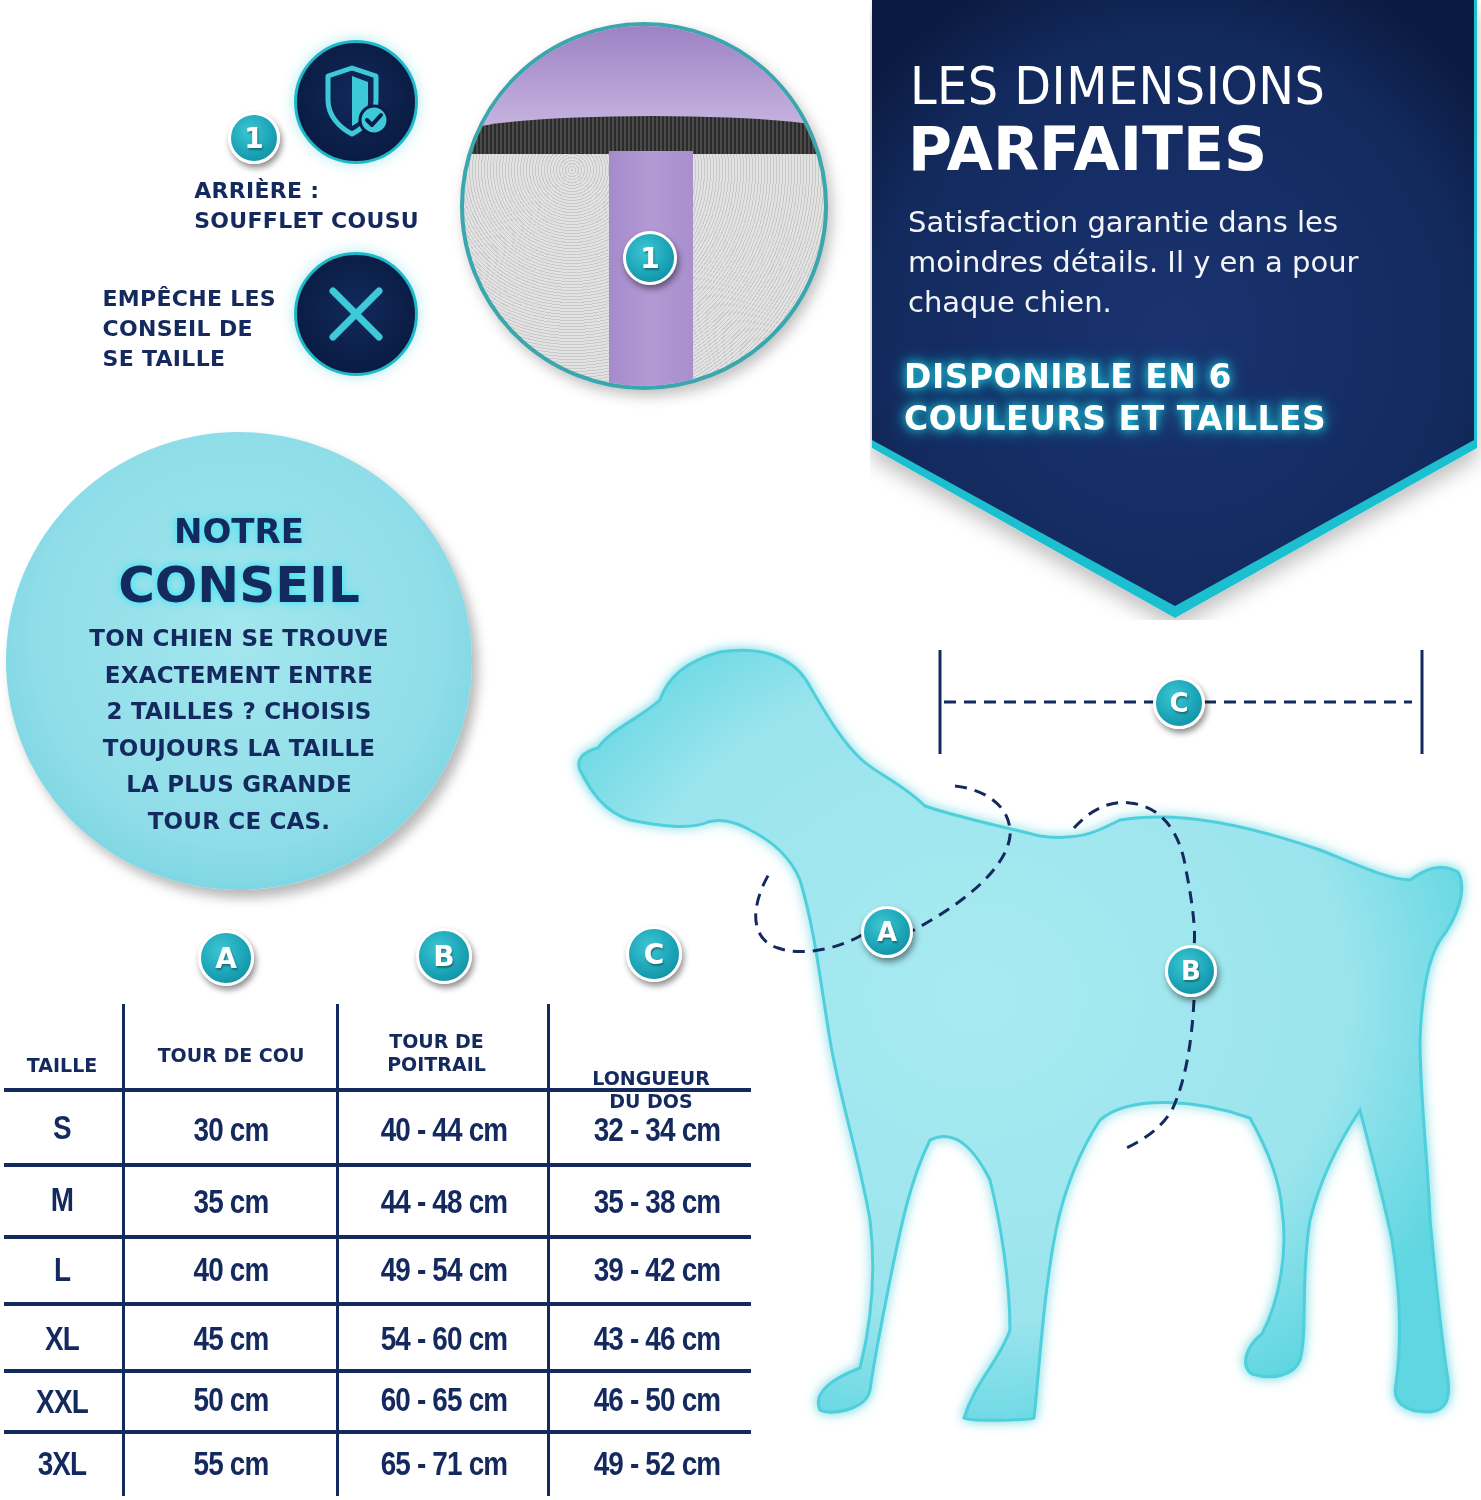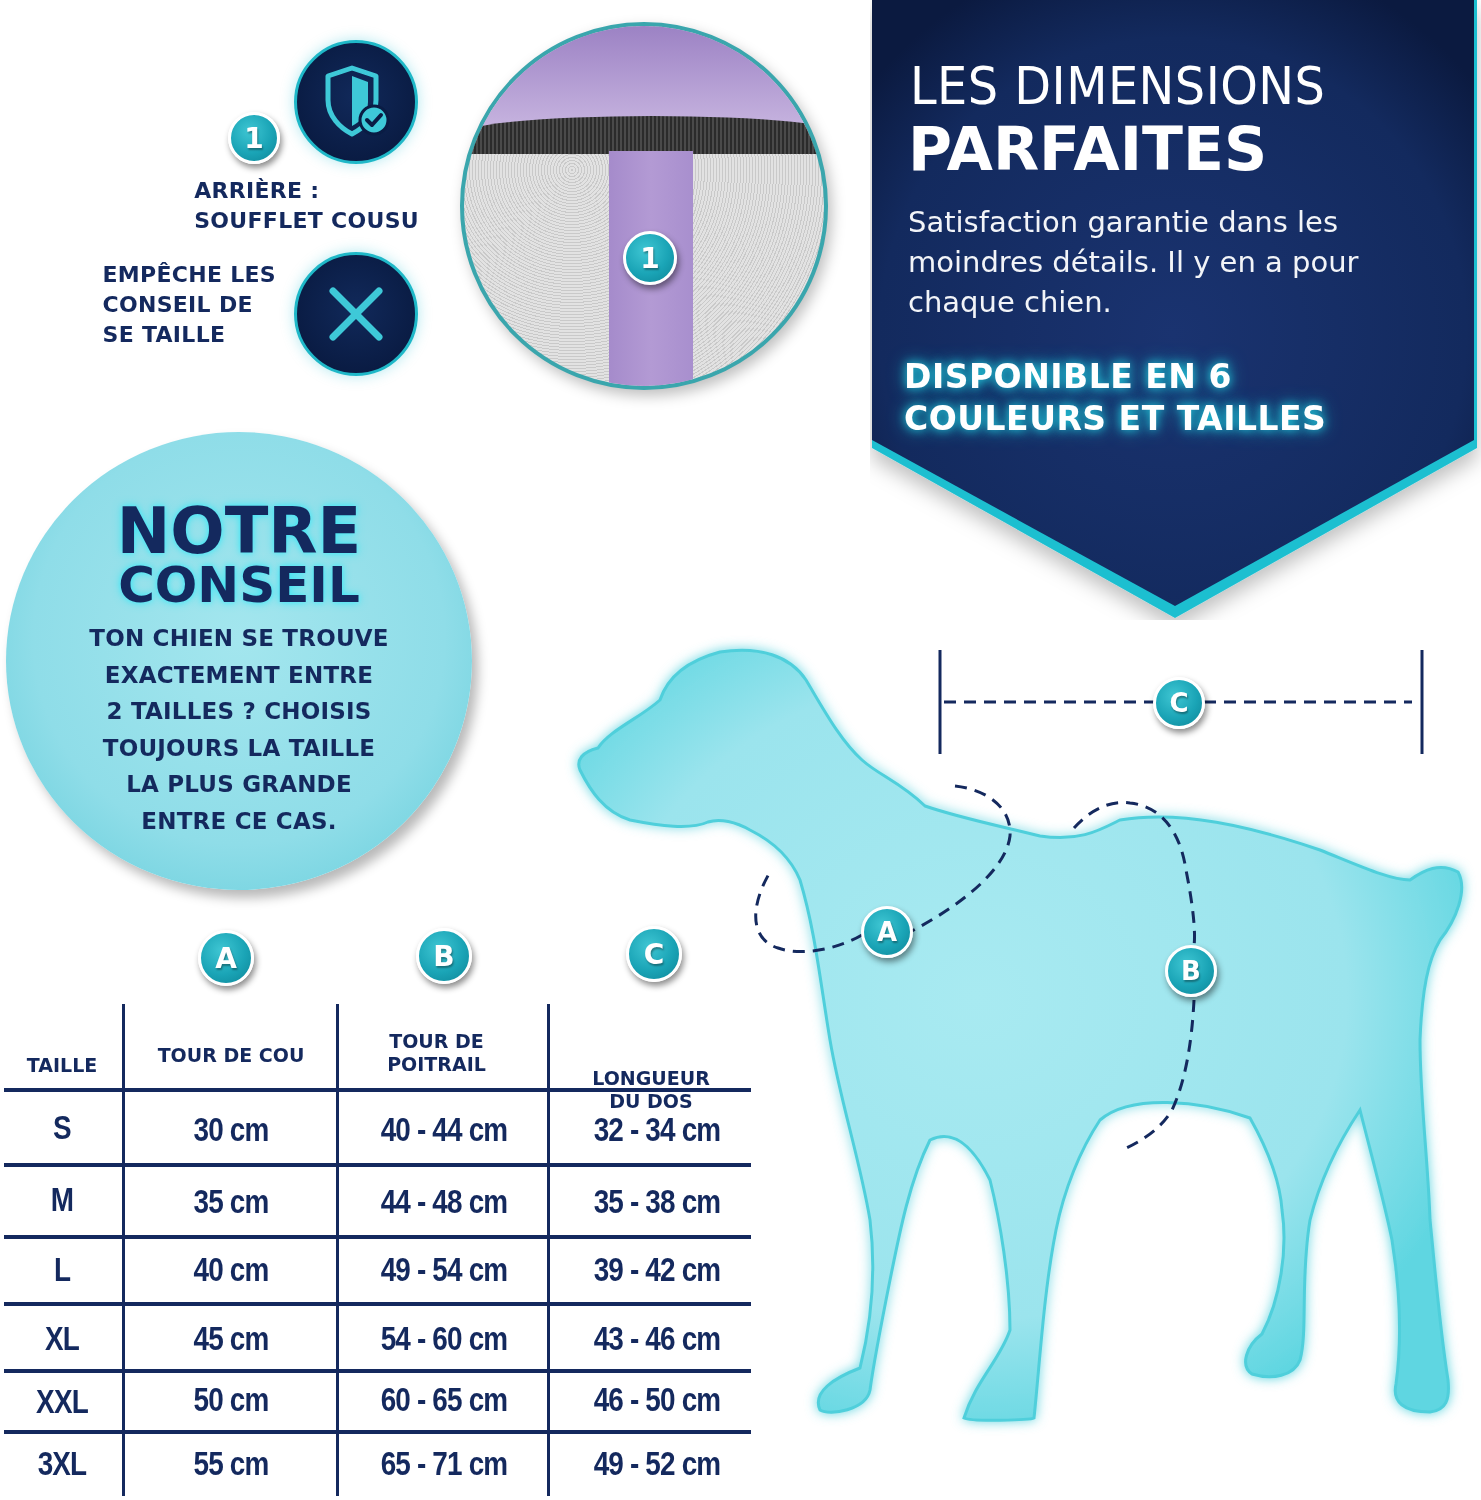--- a/index.html
+++ b/index.html
@@ -137,21 +137,21 @@
 
 <div class="badge" style="left:228px; top:112px; width:52px; height:52px; font-size:28px;">
   <span>1</span>
 </div>
 
 <div class="feature-label" style="right:1062px; top:176px;">
   <div>ARRIÈRE :</div>
   <div>SOUFFLET COUSU</div>
 </div>
 
-<div class="feature-label" style="right:1205px; top:260px;">
+<div class="feature-label" style="right:1205px; top:284px;">
   <div>EMPÊCHE LES</div>
   <div>CONSEIL DE</div>
   <div>SE TAILLE</div>
 </div>
 
 <div class="icon-circle" style="left:294px; top:252px; width:124px; height:124px;">
   <svg width="70" height="70" viewBox="0 0 70 70">
     <line x1="12" y1="12" x2="58" y2="58" stroke="#3ec9d8" stroke-width="7" stroke-linecap="round"></line>
     <line x1="58" y1="12" x2="12" y2="58" stroke="#3ec9d8" stroke-width="7" stroke-linecap="round"></line>
   </svg>
@@ -184,29 +184,29 @@
   <div class="banner-title-light">LES DIMENSIONS</div>
   <div class="banner-title-bold">PARFAITES</div>
   <div class="banner-body">Satisfaction garantie dans les moindres détails. Il y en a pour chaque chien.</div>
   <div class="banner-cta">
     <div>DISPONIBLE EN 6</div>
     <div>COULEURS ET TAILLES</div>
   </div>
 </div>
 
 <div class="advice">
-  <div class="advice-title" style="top:72px; font-size:64px; line-height:54px;">NOTRE</div>
+  <div class="advice-title" style="top:72px; font-size:34px; line-height:54px;">NOTRE</div>
   <div class="advice-title" style="top:126px; font-size:50px; line-height:54px;">CONSEIL</div>
   <div class="advice-body">
     <div>TON CHIEN SE TROUVE</div>
     <div>EXACTEMENT ENTRE</div>
     <div>2 TAILLES ? CHOISIS</div>
     <div>TOUJOURS LA TAILLE</div>
     <div>LA PLUS GRANDE</div>
-    <div>ENTRE CE CAS.</div>
+    <div>TOUR CE CAS.</div>
   </div>
 </div>
 
 <div>
 
   <div class="badge col-badge" style="left:198px; top:930px;">
     <span>A</span>
   </div>
   <div class="badge col-badge" style="left:416px; top:928px;">
     <span>B</span>

